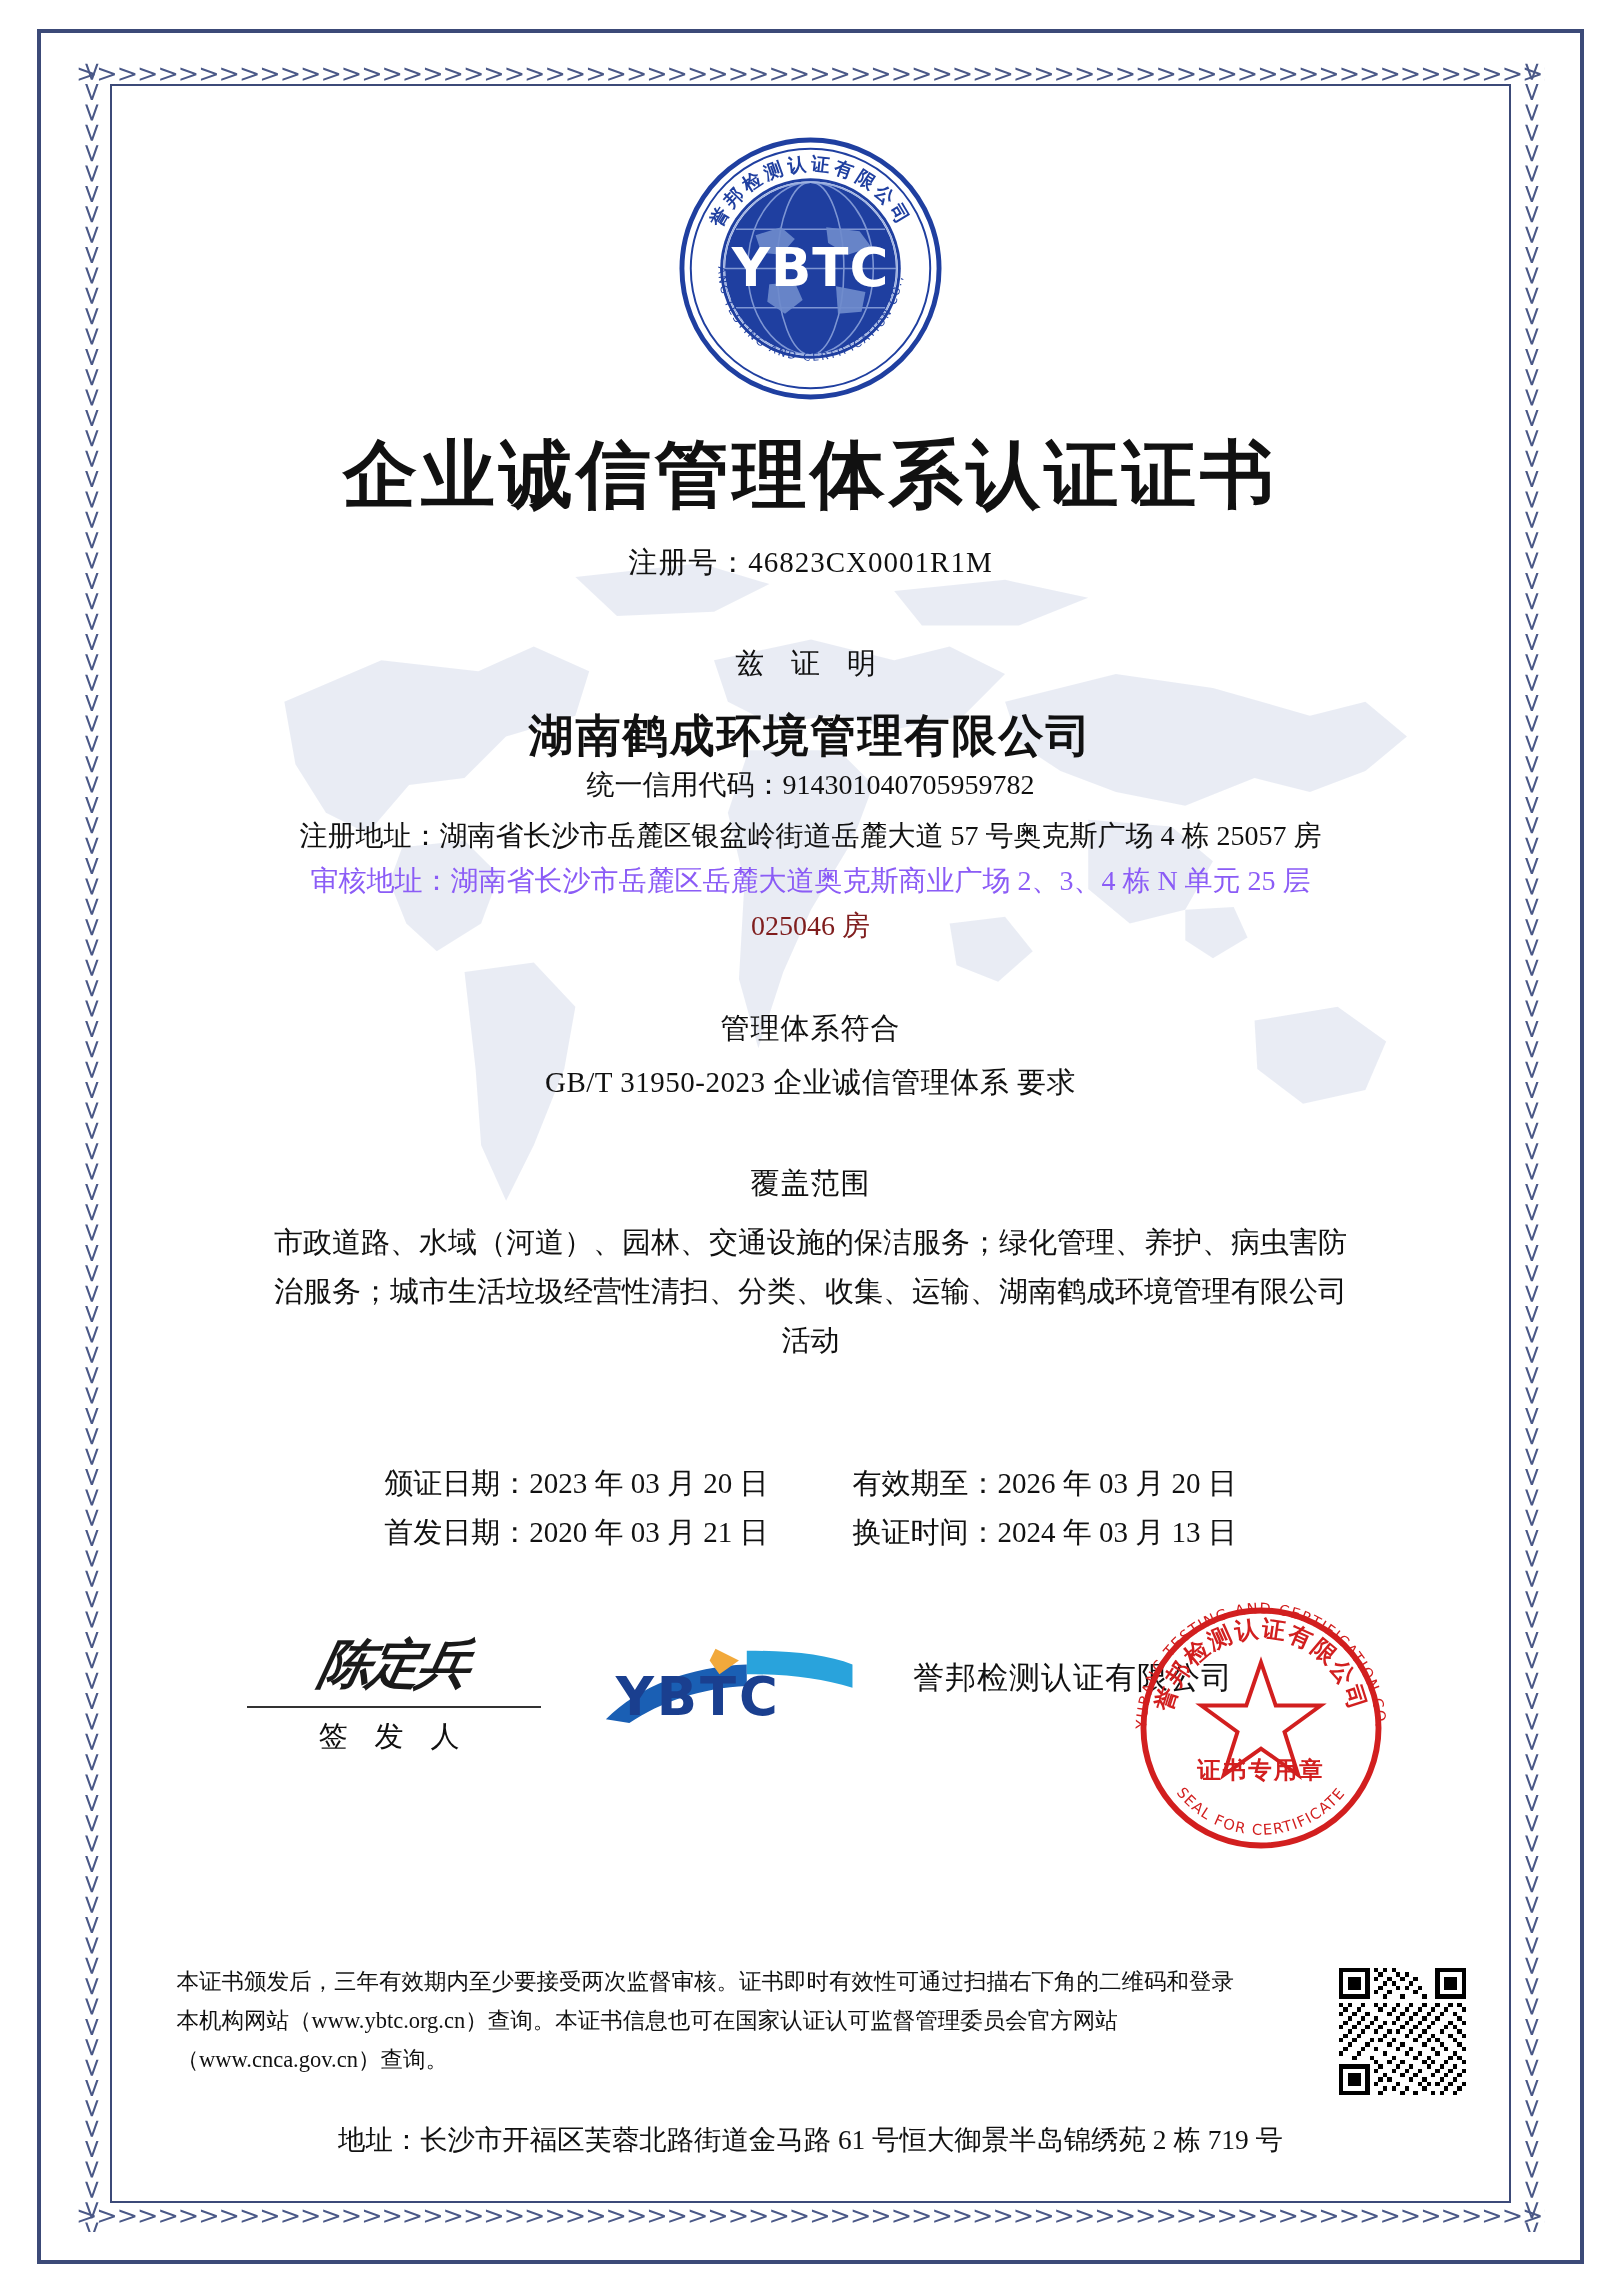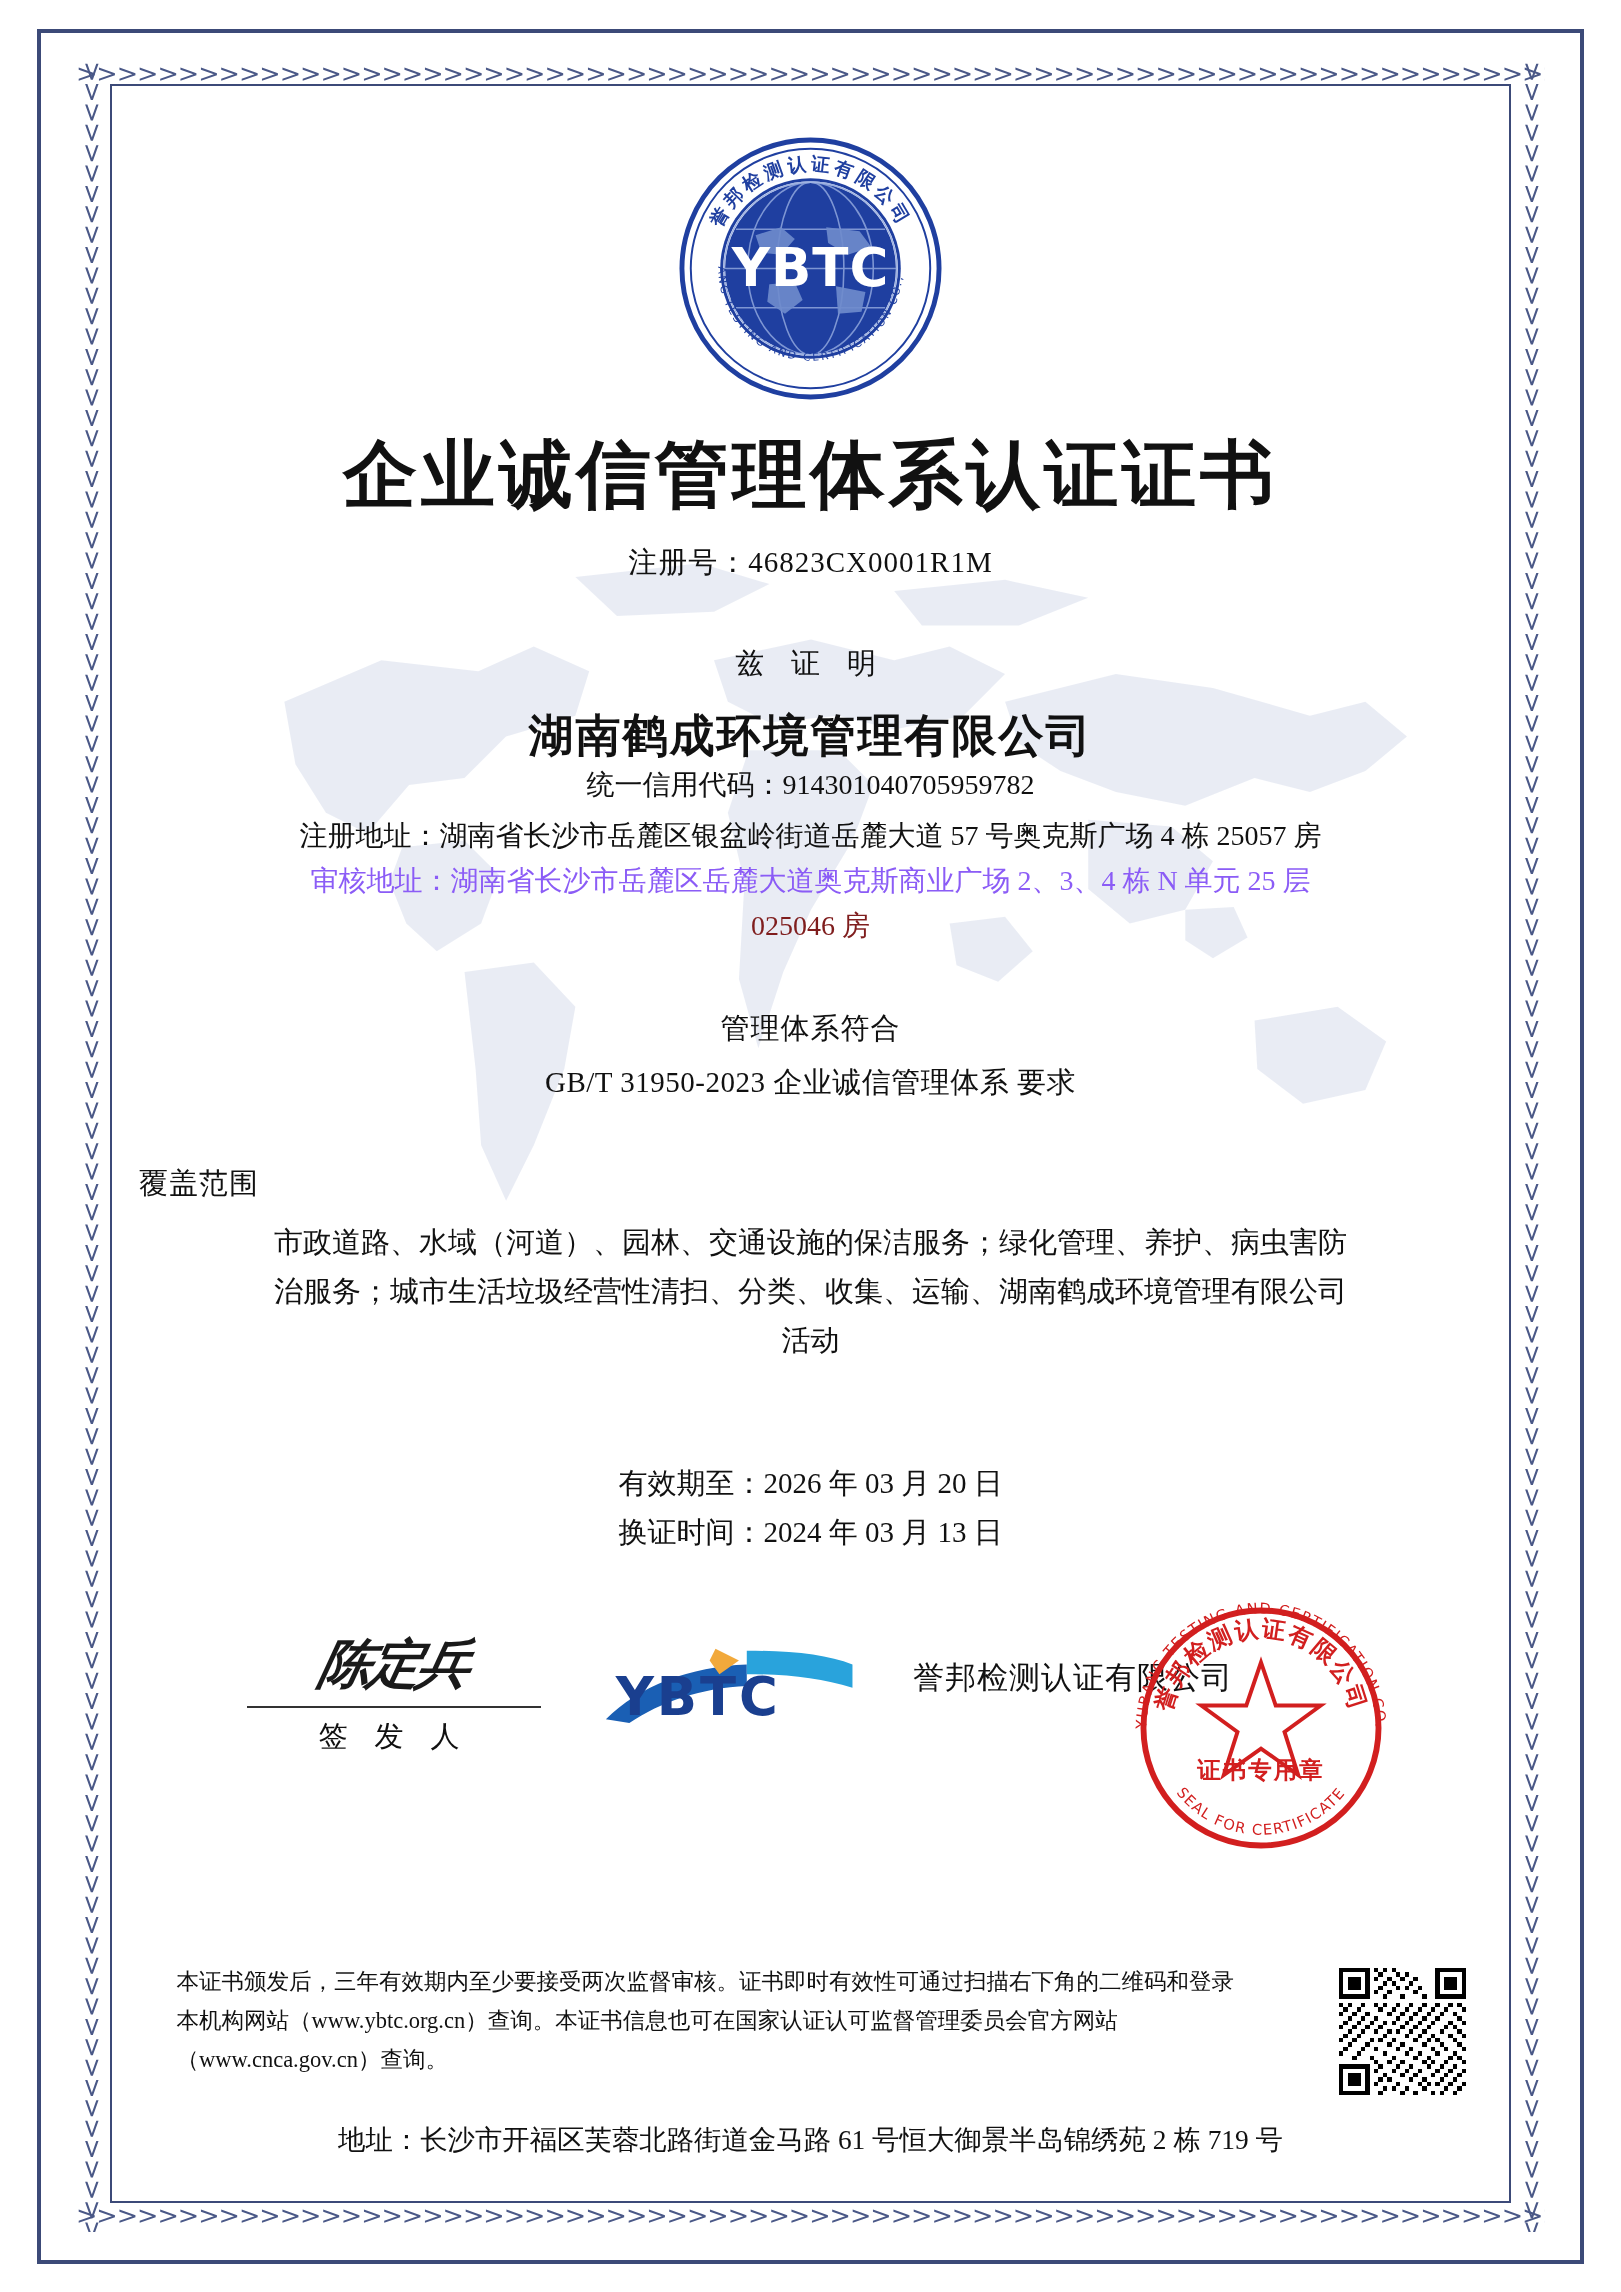--- a/index.html
+++ b/index.html
@@ -161,20 +161,21 @@
   .sys-std {
     margin-top: 13.7px;
     text-align: center;
     font-size: 29px;
     color: #111;
     letter-spacing: 0.5px;
   }
 
   .scope-head {
     margin-top: 61px;
+    text-align: center;
     font-size: 29px;
     color: #111;
     letter-spacing: 1px;
   }
   .scope-body {
     margin-top: 13.7px;
     text-align: center;
     font-size: 29px;
     line-height: 49px;
     color: #111;
@@ -376,20 +377,24 @@
     <div class="sys-std">GB/T 31950-2023 企业诚信管理体系 要求</div>
 
     <div class="scope-head">覆盖范围</div>
     <div class="scope-body">
       <div>市政道路、水域（河道）、园林、交通设施的保洁服务；绿化管理、养护、病虫害防</div>
       <div>治服务；城市生活垃圾经营性清扫、分类、收集、运输、湖南鹤成环境管理有限公司</div>
       <div>活动</div>
     </div>
 
     <div class="dates">
+      <div class="col">
+        <div>颁证日期：2023 年 03 月 20 日</div>
+        <div>首发日期：2020 年 03 月 21 日</div>
+      </div>
       <div class="col">
         <div>有效期至：2026 年 03 月 20 日</div>
         <div>换证时间：2024 年 03 月 13 日</div>
       </div>
     </div>
 
     <div class="sig-row">
 
       <div class="sig-block">
         <div class="sig-script">陈定兵</div>

